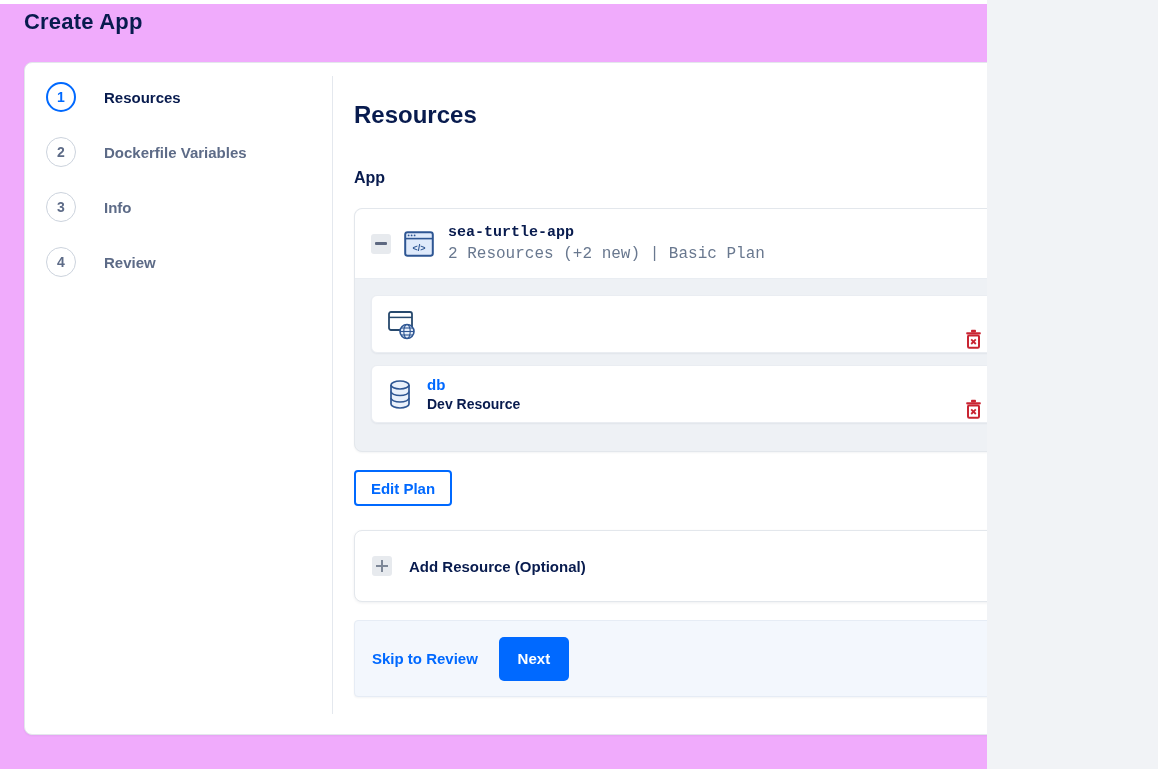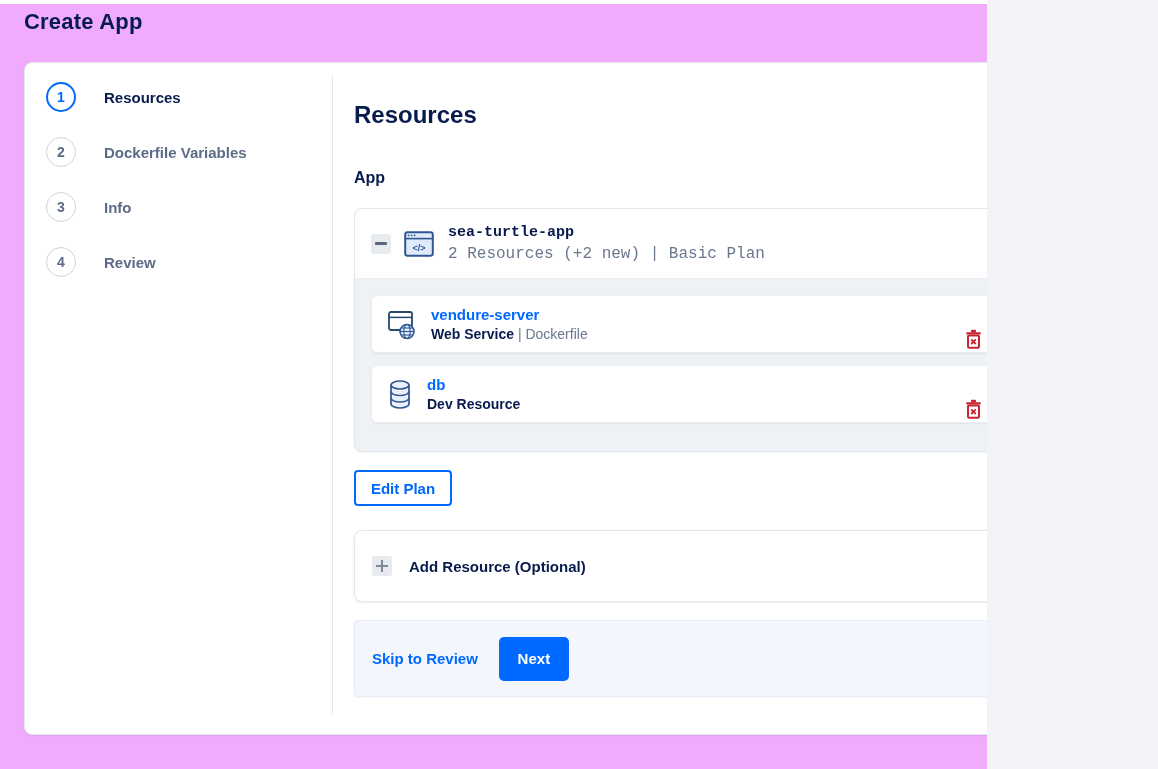--- a/index.html
+++ b/index.html
@@ -172,24 +172,20 @@
           <svg width="28" height="31" viewBox="0 0 28 31">
             <rect x="1" y="3" width="23" height="18" rx="2" fill="#ffffff" stroke="#27496d" stroke-width="1.8"></rect>
             <line x1="1" y1="8.4" x2="24" y2="8.4" stroke="#27496d" stroke-width="1.5"></line>
             <circle cx="19" cy="22.5" r="7" fill="#e8f0fb" stroke="#2e5693" stroke-width="1.6"></circle>
             <ellipse cx="19" cy="22.5" rx="3.2" ry="7" fill="none" stroke="#2e5693" stroke-width="1.1"></ellipse>
             <line x1="12" y1="22.5" x2="26" y2="22.5" stroke="#2e5693" stroke-width="1.1"></line>
             <line x1="13" y1="19" x2="25" y2="19" stroke="#2e5693" stroke-width="1.1"></line>
             <line x1="13" y1="26" x2="25" y2="26" stroke="#2e5693" stroke-width="1.1"></line>
           </svg>
         </span>
-        <div class="res-text">
-          <div class="res-name">vendure-server</div>
-          <div class="res-sub"><span class="res-type">Web Service</span><span class="res-detail"> | Dockerfile</span></div>
-        </div>
         <div class="row-actions">
           <span class="trash-btn">
             <svg width="17" height="20" viewBox="0 0 17 20">
               <rect x="6" y="0.8" width="5" height="2.6" rx="0.8" fill="#c92432"></rect>
               <rect x="1.2" y="3.2" width="14.6" height="2.2" rx="0.8" fill="#c92432"></rect>
               <rect x="3" y="6.4" width="11" height="12.4" rx="1.2" fill="none" stroke="#c92432" stroke-width="2"></rect>
               <line x1="6.2" y1="10.4" x2="10.8" y2="15" stroke="#c92432" stroke-width="1.8"></line>
               <line x1="10.8" y1="10.4" x2="6.2" y2="15" stroke="#c92432" stroke-width="1.8"></line>
             </svg>
           </span>

